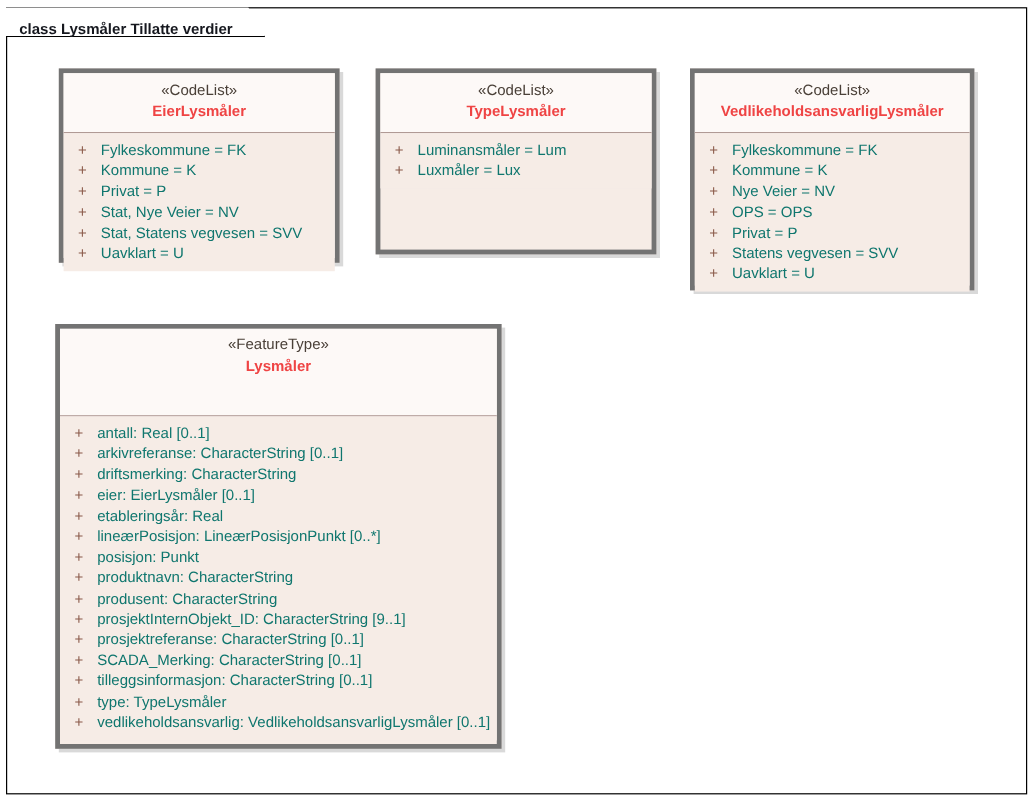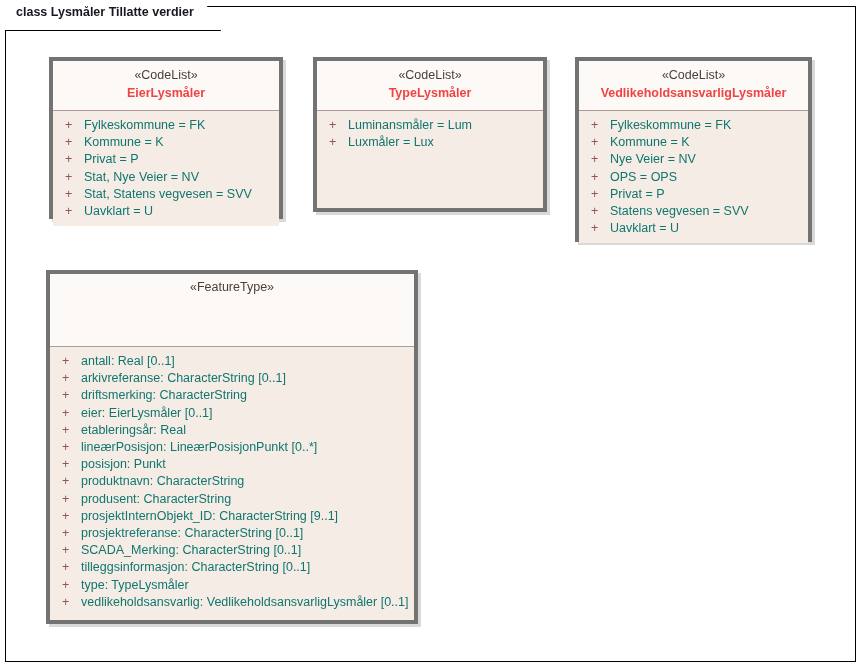--- a/index.html
+++ b/index.html
@@ -36,21 +36,21 @@
     position: absolute;
     left: 5px;
     top: 6px;
     height: 25px;
     box-sizing: border-box;
     background: #ffffff;
     border: 1px solid #000000;
     border-top: none;
     border-left: none;
     display: flex;
-    align-items: flex-start;
+    align-items: flex-end;
     padding: 0 26px 0 11px;
     
     clip-path: polygon(0 0, calc(100% - 14px) 0, 100% 100%, 0 100%);
   }
   .frame-tab-label {
     font-size: 12.5px;
     font-weight: bold;
     color: #16181f;
     white-space: nowrap;
     line-height: 1;
@@ -230,20 +230,21 @@
       <div class="uml-attr">
         <span class="uml-vis">+</span>
         <span class="uml-attr-text">Uavklart = U</span>
       </div>
     </div>
   </div>
 
   <div class="uml-class" id="box-lysmaler">
     <div class="uml-header">
       <span class="uml-stereotype">«FeatureType»</span>
+      <span class="uml-name">Lysmåler</span>
     </div>
     <div class="uml-body">
       <div class="uml-attr">
         <span class="uml-vis">+</span>
         <span class="uml-attr-text">antall: Real [0..1]</span>
       </div>
       <div class="uml-attr">
         <span class="uml-vis">+</span>
         <span class="uml-attr-text">arkivreferanse: CharacterString [0..1]</span>
       </div>

